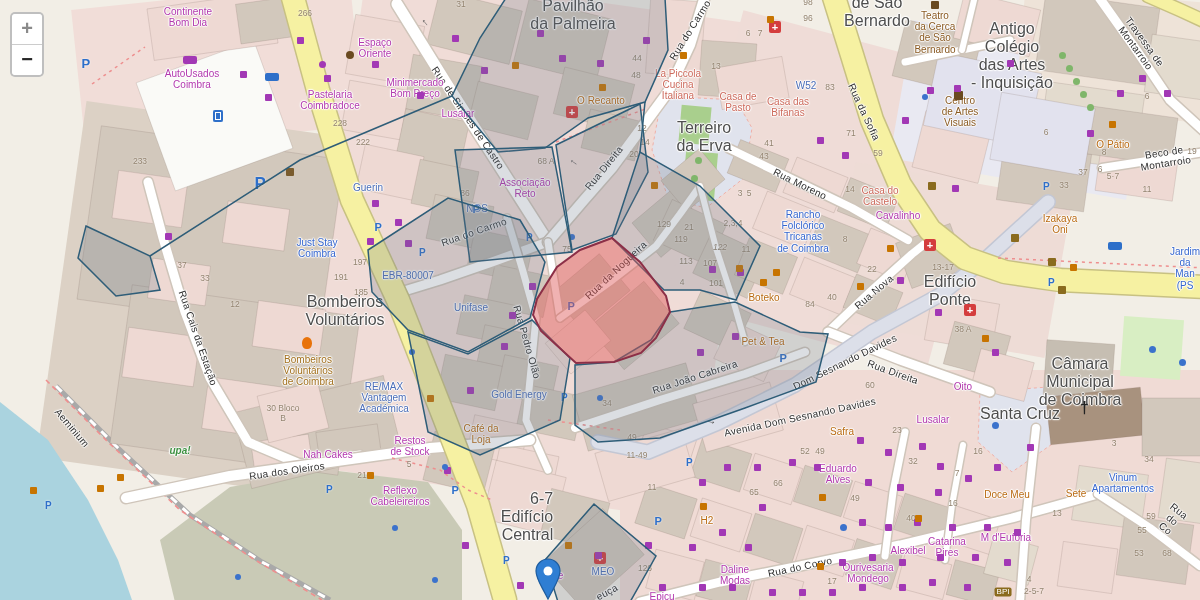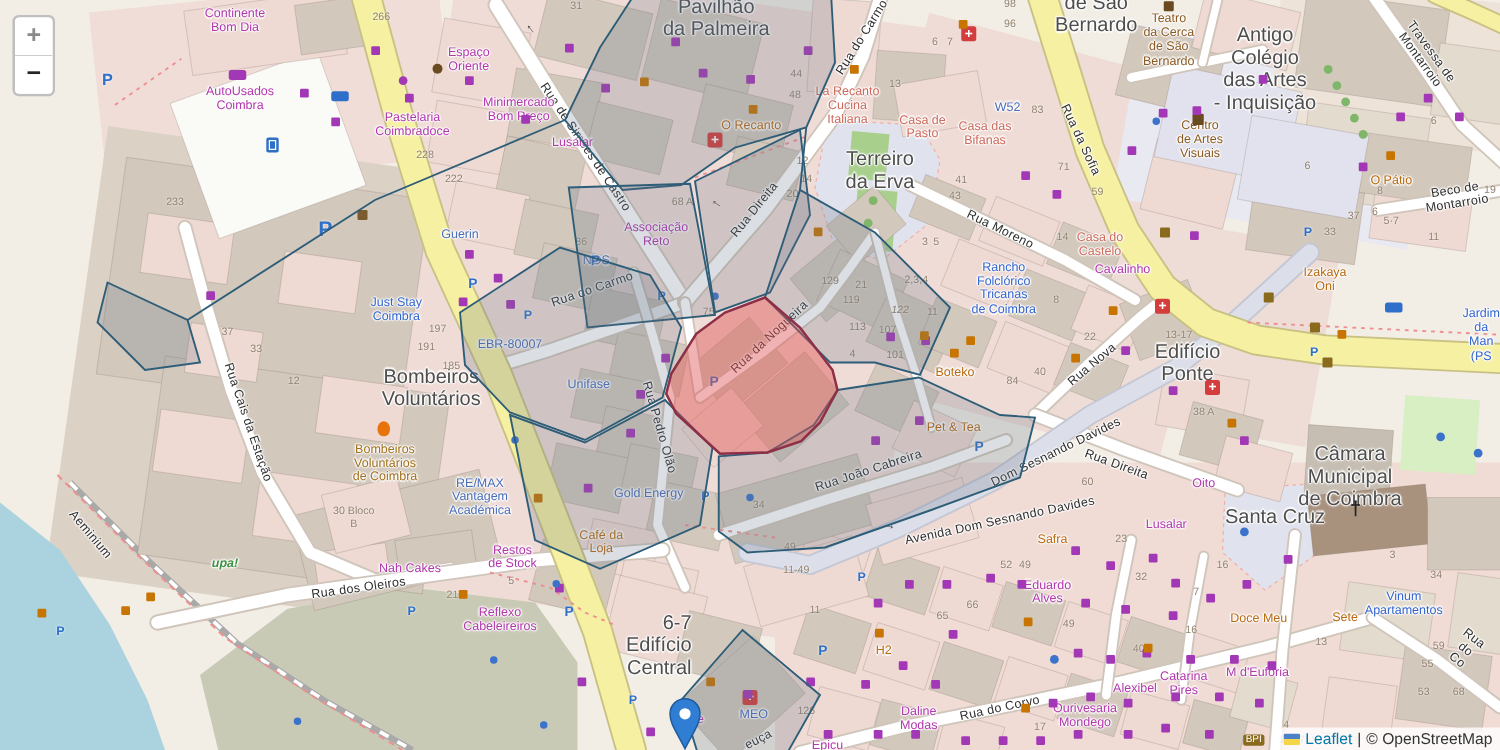--- a/index.html
+++ b/index.html
@@ -325,21 +325,21 @@
 Loja</div>
       <div class="lbl food" style="left: 764px; top: 298px; transform: translate(-50%, -50%) rotate(0deg);">Boteko</div>
       <div class="lbl food" style="left: 763px; top: 342px; transform: translate(-50%, -50%) rotate(0deg);">Pet &amp; Tea</div>
       <div class="lbl food" style="left: 1113px; top: 145px; transform: translate(-50%, -50%) rotate(0deg);">O Pátio</div>
       <div class="lbl food" style="left: 1007px; top: 495px; transform: translate(-50%, -50%) rotate(0deg);">Doce Meu</div>
       <div class="lbl food" style="left: 1076px; top: 494px; transform: translate(-50%, -50%) rotate(0deg);">Sete</div>
       <div class="lbl food" style="left: 842px; top: 432px; transform: translate(-50%, -50%) rotate(0deg);">Safra</div>
       <div class="lbl food" style="left: 707px; top: 521px; transform: translate(-50%, -50%) rotate(0deg);">H2</div>
       <div class="lbl food" style="left: 1060px; top: 224px; transform: translate(-50%, -50%) rotate(0deg);">Izakaya
 Oni</div>
-      <div class="lbl salmon" style="left: 678px; top: 85px; transform: translate(-50%, -50%) rotate(0deg);">La Recanto
+      <div class="lbl salmon" style="left: 678px; top: 85px; transform: translate(-50%, -50%) rotate(0deg);">La Piccola
 Cucina
 Italiana</div>
       <div class="lbl salmon" style="left: 738px; top: 90px; transform: translate(-50%, -50%) rotate(0deg); margin-top: 12px;">Casa de
 Pasto</div>
       <div class="lbl salmon" style="left: 788px; top: 107px; transform: translate(-50%, -50%) rotate(0deg);">Casa das
 Bifanas</div>
       <div class="lbl salmon" style="left: 880px; top: 196px; transform: translate(-50%, -50%) rotate(0deg);">Casa do
 Castelo</div>
       <div class="lbl brown" style="left: 935px; top: 32px; transform: translate(-50%, -50%) rotate(0deg);">Teatro
 da Cerca
@@ -350,21 +350,21 @@
 Visuais</div>
       <div class="lbl fire" style="left: 308px; top: 371px; transform: translate(-50%, -50%) rotate(0deg);">Bombeiros
 Voluntários
 de Coimbra</div>
       <div class="lbl green" style="left: 180px; top: 451px; transform: translate(-50%, -50%) rotate(0deg);">upa!</div>
       <div class="lbl gold" style="left: 1003px; top: 592px; transform: translate(-50%, -50%) rotate(0deg);">BPI</div>
       <div class="lbl num" style="left: 140px; top: 162px; transform: translate(-50%, -50%) rotate(0deg);">233</div>
       <div class="lbl num" style="left: 305px; top: 14px; transform: translate(-50%, -50%) rotate(0deg);">266</div>
       <div class="lbl num" style="left: 340px; top: 124px; transform: translate(-50%, -50%) rotate(0deg);">228</div>
       <div class="lbl num" style="left: 363px; top: 143px; transform: translate(-50%, -50%) rotate(0deg);">222</div>
-      <div class="lbl num" style="left: 350px; top: 263px; transform: translate(-50%, -50%) rotate(0deg);">197</div>
+      <div class="lbl num" style="left: 360px; top: 263px; transform: translate(-50%, -50%) rotate(0deg);">197</div>
       <div class="lbl num" style="left: 341px; top: 278px; transform: translate(-50%, -50%) rotate(0deg);">191</div>
       <div class="lbl num" style="left: 361px; top: 293px; transform: translate(-50%, -50%) rotate(0deg);">185</div>
       <div class="lbl num" style="left: 182px; top: 266px; transform: translate(-50%, -50%) rotate(0deg);">37</div>
       <div class="lbl num" style="left: 205px; top: 279px; transform: translate(-50%, -50%) rotate(0deg);">33</div>
       <div class="lbl num" style="left: 235px; top: 305px; transform: translate(-50%, -50%) rotate(0deg);">12</div>
       <div class="lbl num" style="left: 461px; top: 5px; transform: translate(-50%, -50%) rotate(0deg);">31</div>
       <div class="lbl num" style="left: 465px; top: 194px; transform: translate(-50%, -50%) rotate(0deg);">86</div>
       <div class="lbl num" style="left: 546px; top: 162px; transform: translate(-50%, -50%) rotate(0deg);">68 A</div>
       <div class="lbl num" style="left: 567px; top: 250px; transform: translate(-50%, -50%) rotate(0deg);">75</div>
       <div class="lbl num" style="left: 637px; top: 59px; transform: translate(-50%, -50%) rotate(0deg);">44</div>
@@ -624,19 +624,13 @@
       <polygon points="612,238 640,262 666,296 670,312 656,338 641,353 614,362 576,363 541,331 533,315 537,299 557,267 580,250" fill="#de5555" fill-opacity=".45" stroke="#8c2f47" stroke-width="2"></polygon>
       <path d="M 548 599 C 541 585 536 579 536 571 A 12 12 0 1 1 560 571 C 560 579 555 585 548 599 Z" fill="#2f7ed3" stroke="#1e5c9e" stroke-width="1.2"></path>
       <circle cx="548" cy="571" r="4.5" fill="#ffffff"></circle>
     </svg>
 
   <div id="zoomctl">
     <a id="zoom-in" href="#">+</a>
     <a id="zoom-out" href="#">−</a>
   </div>
 
-  <div id="attrib">
-    <span class="flag"></span>
-    <a href="#">Leaflet</a>
-    <span>|</span>
-    <span>© OpenStreetMap</span>
-  </div>
 </div>
 
 </body></html>

